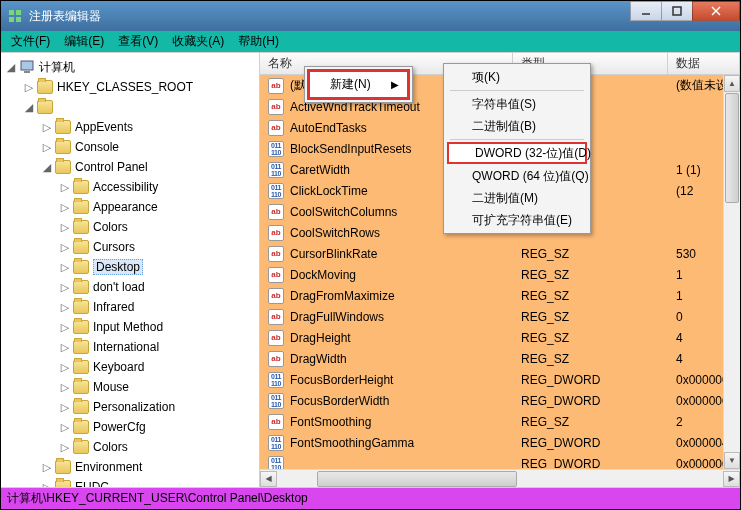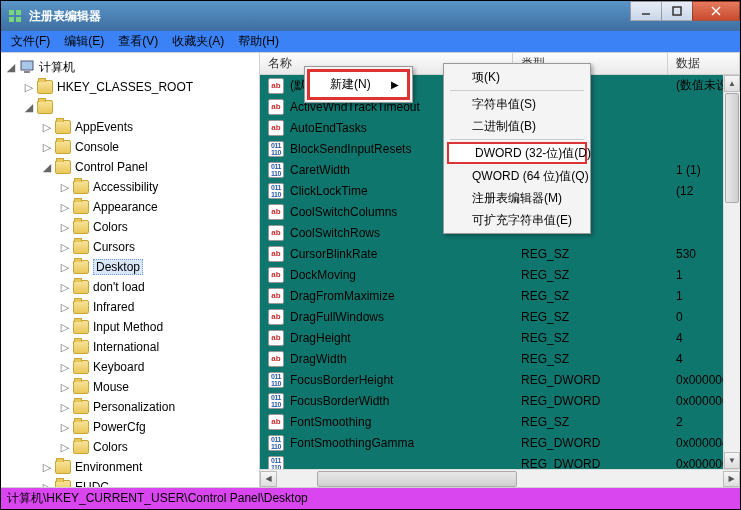--- a/index.html
+++ b/index.html
@@ -1,33 +1,33 @@
 <!DOCTYPE html>
 <html><head>
 <meta charset="utf-8">
 <style>
 * { margin: 0; padding: 0; box-sizing: border-box; font-family: "Microsoft YaHei", Tahoma, sans-serif; font-size: 12px; }
 body { background: #fff; width: 741px; height: 510px; overflow: hidden; border: 1px solid #000; }
 
 
-.titlebar { height: 30px; background: linear-gradient(#5a94c8, #3e6fa0); display: flex; align-items: center; padding: 0 6px; color: #fff; position: relative; font-weight: bold; }
+.titlebar { height: 30px; background: linear-gradient(#5a94c8, #3e6fa0); display: flex; align-items: center; padding: 0 6px; color: #fff; position: relative; }
 .titlebar .icon { width: 16px; height: 16px; margin-right: 6px; display:flex; align-items:center; justify-content:center; }
 .winbtns { position:absolute; right:0; top:0; display:flex; }
 .winbtn { width:32px; height:20px; display:flex; align-items:center; justify-content:center; border:1px solid rgba(0,0,0,.3); background: linear-gradient(#e8eef7,#c9d6e8); margin-left:-1px; }
 .winbtn.close { width:48px; background: linear-gradient(#e67a5e,#c84b2d); color:#fff; font-weight:bold; }
 .winbtn svg { width:10px; height:10px; }
 
 
-.menubar { height:22px; background:#3b82f6; border-bottom:1px solid #d0d0d0; display:flex; align-items:center; padding:0 4px; gap:2px; }
+.menubar { height:22px; background:#14b8a6; border-bottom:1px solid #d0d0d0; display:flex; align-items:center; padding:0 4px; gap:2px; }
 .menuitem { padding:2px 6px; cursor:default; }
 
 
 .main { display:flex; height: calc(100% - 30px - 22px - 22px); }
 .tree { width:259px; border-right:1px solid #d0d0d0; overflow:auto; padding:4px 0; background:#fff; }
-.content { flex:1; position:relative; background:#0f766e; overflow:hidden; }
+.content { flex:1; position:relative; background:#fdba74; overflow:hidden; }
 
 
 .tnode { display:flex; align-items:center; height:20px; white-space:nowrap; }
 .twist { width:12px; display:inline-flex; justify-content:center; color:#666; font-size:11px; }
 .folder-ico { width:16px; height:14px; display:inline-block; background: linear-gradient(#f7e39a,#e9c75a); border:1px solid #c9a638; border-radius:2px; margin:0 4px 0 2px; position:relative; }
 .folder-ico::before { content:''; position:absolute; top:-3px; left:0; width:6px; height:3px; background:#e9c75a; border:1px solid #c9a638; border-bottom:none; border-radius:1px 1px 0 0; }
 .comp-ico { width:16px; height:16px; display:inline-flex; margin:0 4px 0 2px; align-items:center; justify-content:center; }
 .tlabel.sel { background:#d9e7f8; border:1px dotted #6ca0dc; padding:0 2px; }
 
 
@@ -413,21 +413,21 @@
     </div>
 
     <div class="ctx ctx2" id="ctx2">
         <div class="ctxitem">项(K)</div>
         <div style="height: 1px; background: rgb(204, 204, 204); margin: 2px 4px;"></div>
         <div class="ctxitem">字符串值(S)</div>
         <div class="ctxitem">二进制值(B)</div>
         <div style="height: 1px; background: rgb(204, 204, 204); margin: 2px 4px;"></div>
         <div class="ctxitem hilite">DWORD (32-位)值(D)</div>
         <div class="ctxitem">QWORD (64 位)值(Q)</div>
-        <div class="ctxitem">注册表编辑器(M)</div>
+        <div class="ctxitem">二进制值(M)</div>
         <div class="ctxitem">可扩充字符串值(E)</div>
       </div>
   </div>
 </div>
 
 <div class="status">
   <span>计算机\HKEY_CURRENT_USER\Control Panel\Desktop</span>
 </div>
 
 </body></html>

